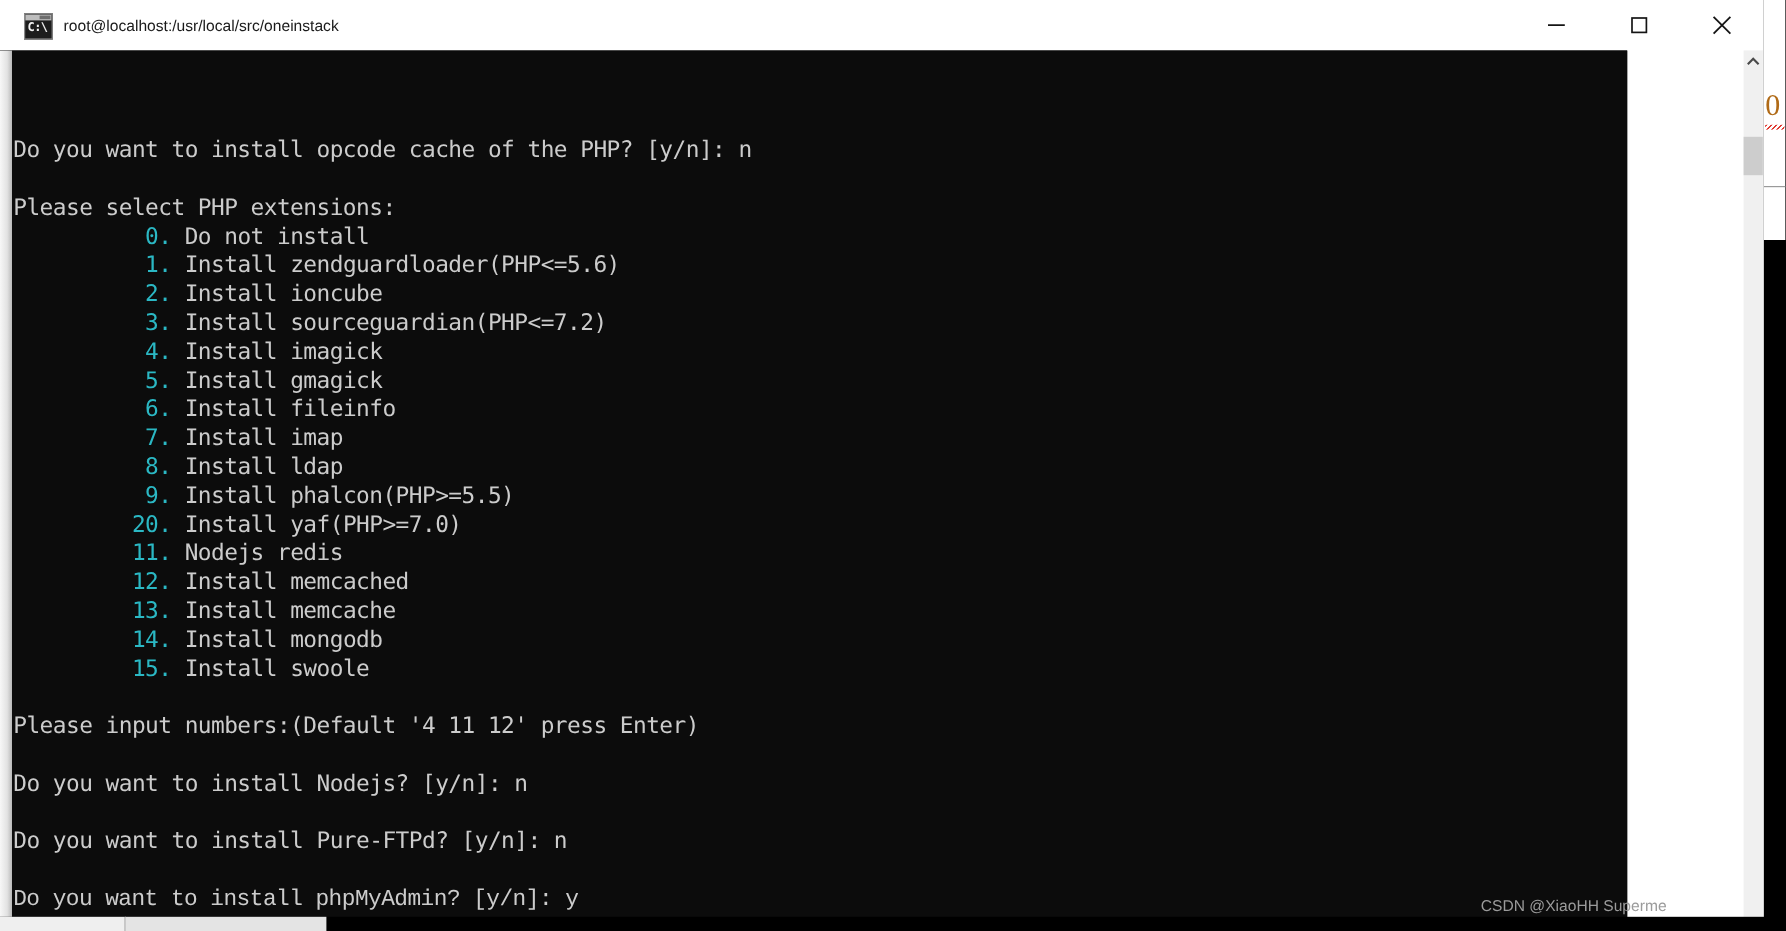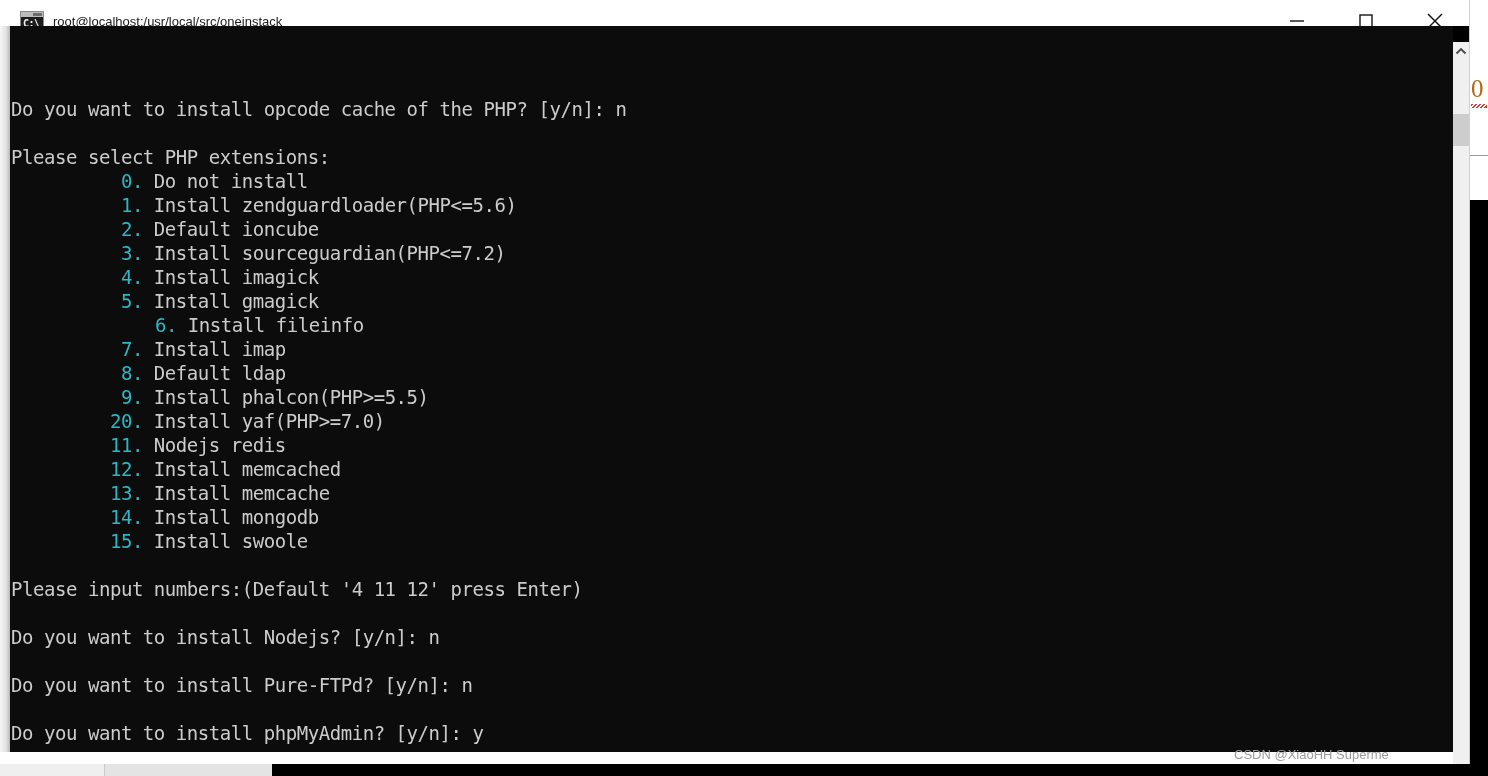--- a/index.html
+++ b/index.html
@@ -189,22 +189,22 @@
     align-items: center;
     justify-content: center;
     background: #ffffff;
   }
   .win-btn svg { display: block; }
 
   
   .term-frame {
     position: absolute;
     left: 0px;
-    top: 26px;
-    width: 1469px;
+    top: 42px;
+    width: 1356px;
     height: 726px;
     background: #000000;
     box-sizing: border-box;
     overflow: hidden;
   }
   .term-left-edge {
     position: absolute;
     left: 0px;
     top: 0px;
     width: 10px;
@@ -325,41 +325,41 @@
     </div>
 
     <div class="term-frame">
       <div class="term-left-edge"></div>
       <div class="term-screen" id="term-screen">
           <div class="term-line" style="top: 71px;">Do you want to install opcode cache of the PHP? [y/n]: n</div>
           <div class="term-line" style="top: 95px;"></div>
           <div class="term-line" style="top: 119px;">Please select PHP extensions:</div>
           <div class="term-line" style="top: 143px;"><span class="num">          0.</span><span> Do not install</span></div>
           <div class="term-line" style="top: 167px;"><span class="num">          1.</span><span> Install zendguardloader(PHP&lt;=5.6)</span></div>
-          <div class="term-line" style="top: 191px;"><span class="num">          2.</span><span> Default ioncube</span></div>
+          <div class="term-line" style="top: 191px;"><span class="num">          2.</span><span> Install ioncube</span></div>
           <div class="term-line" style="top: 215px;"><span class="num">          3.</span><span> Install sourceguardian(PHP&lt;=7.2)</span></div>
           <div class="term-line" style="top: 239px;"><span class="num">          4.</span><span> Install imagick</span></div>
           <div class="term-line" style="top: 263px;"><span class="num">          5.</span><span> Install gmagick</span></div>
-          <div class="term-line" style="top: 287px; margin-left: 34px;"><span class="num">          6.</span><span> Install fileinfo</span></div>
+          <div class="term-line" style="top: 287px;"><span class="num">          6.</span><span> Install fileinfo</span></div>
           <div class="term-line" style="top: 311px;"><span class="num">          7.</span><span> Install imap</span></div>
-          <div class="term-line" style="top: 335px;"><span class="num">          8.</span><span> Default ldap</span></div>
+          <div class="term-line" style="top: 335px;"><span class="num">          8.</span><span> Install ldap</span></div>
           <div class="term-line" style="top: 359px;"><span class="num">          9.</span><span> Install phalcon(PHP&gt;=5.5)</span></div>
           <div class="term-line" style="top: 383px;"><span class="num">         20.</span><span> Install yaf(PHP&gt;=7.0)</span></div>
           <div class="term-line" style="top: 407px;"><span class="num">         11.</span><span> Nodejs redis</span></div>
           <div class="term-line" style="top: 431px;"><span class="num">         12.</span><span> Install memcached</span></div>
           <div class="term-line" style="top: 455px;"><span class="num">         13.</span><span> Install memcache</span></div>
           <div class="term-line" style="top: 479px;"><span class="num">         14.</span><span> Install mongodb</span></div>
           <div class="term-line" style="top: 503px;"><span class="num">         15.</span><span> Install swoole</span></div>
           <div class="term-line" style="top: 551px;">Please input numbers:(Default '4 11 12' press Enter)</div>
           <div class="term-line" style="top: 575px;"></div>
           <div class="term-line" style="top: 599px;">Do you want to install Nodejs? [y/n]: n</div>
           <div class="term-line" style="top: 623px;"></div>
           <div class="term-line" style="top: 647px;">Do you want to install Pure-FTPd? [y/n]: n</div>
           <div class="term-line" style="top: 671px;"></div>
-          <div class="term-line" style="top: 695px;">Do you want to install phpMyAdmin? [y/n]: y</div>
+          <div class="term-line" style="top: 695px; font-family: Liberation Mono, monospace;">Do you want to install phpMyAdmin? [y/n]: y</div>
           <div class="term-line" style="top: 719px;"></div>
         </div>
     </div>
 
   </div>
 
   <div class="scrollbar">
     <div class="sb-up">
       <svg width="12" height="8" viewBox="0 0 12 8">
         <polyline points="1.5,6.5 6,2 10.5,6.5" fill="none" stroke="#4a4a4a" stroke-width="1.8"></polyline>

